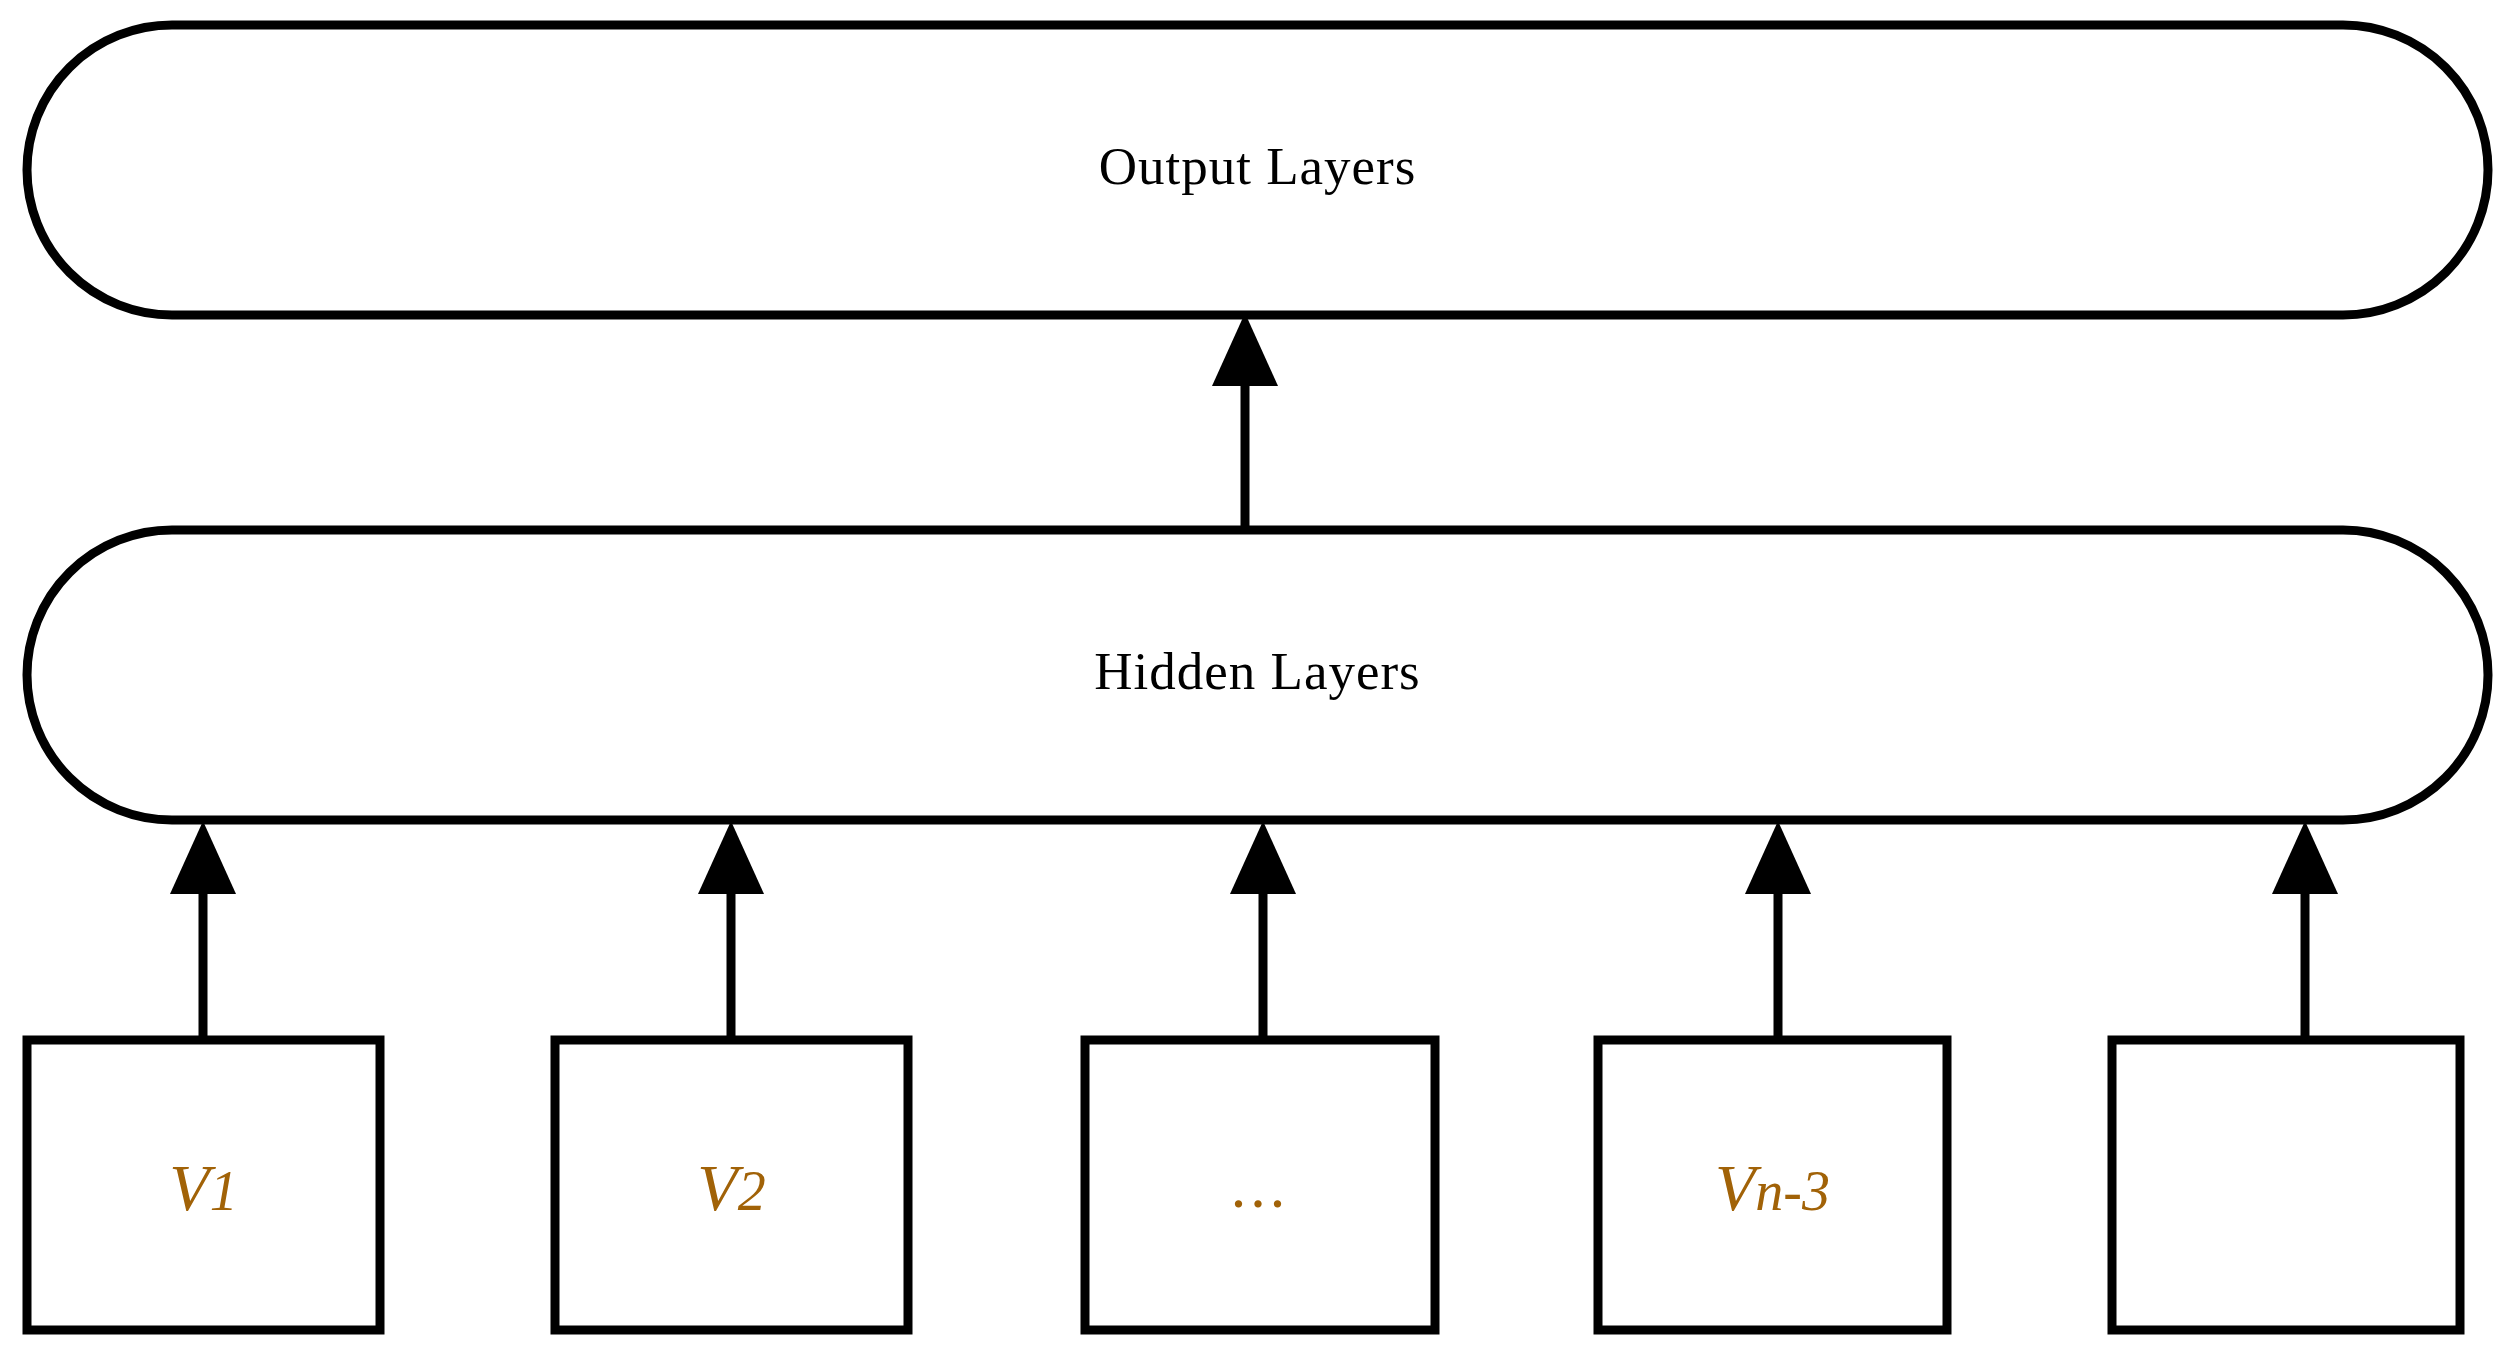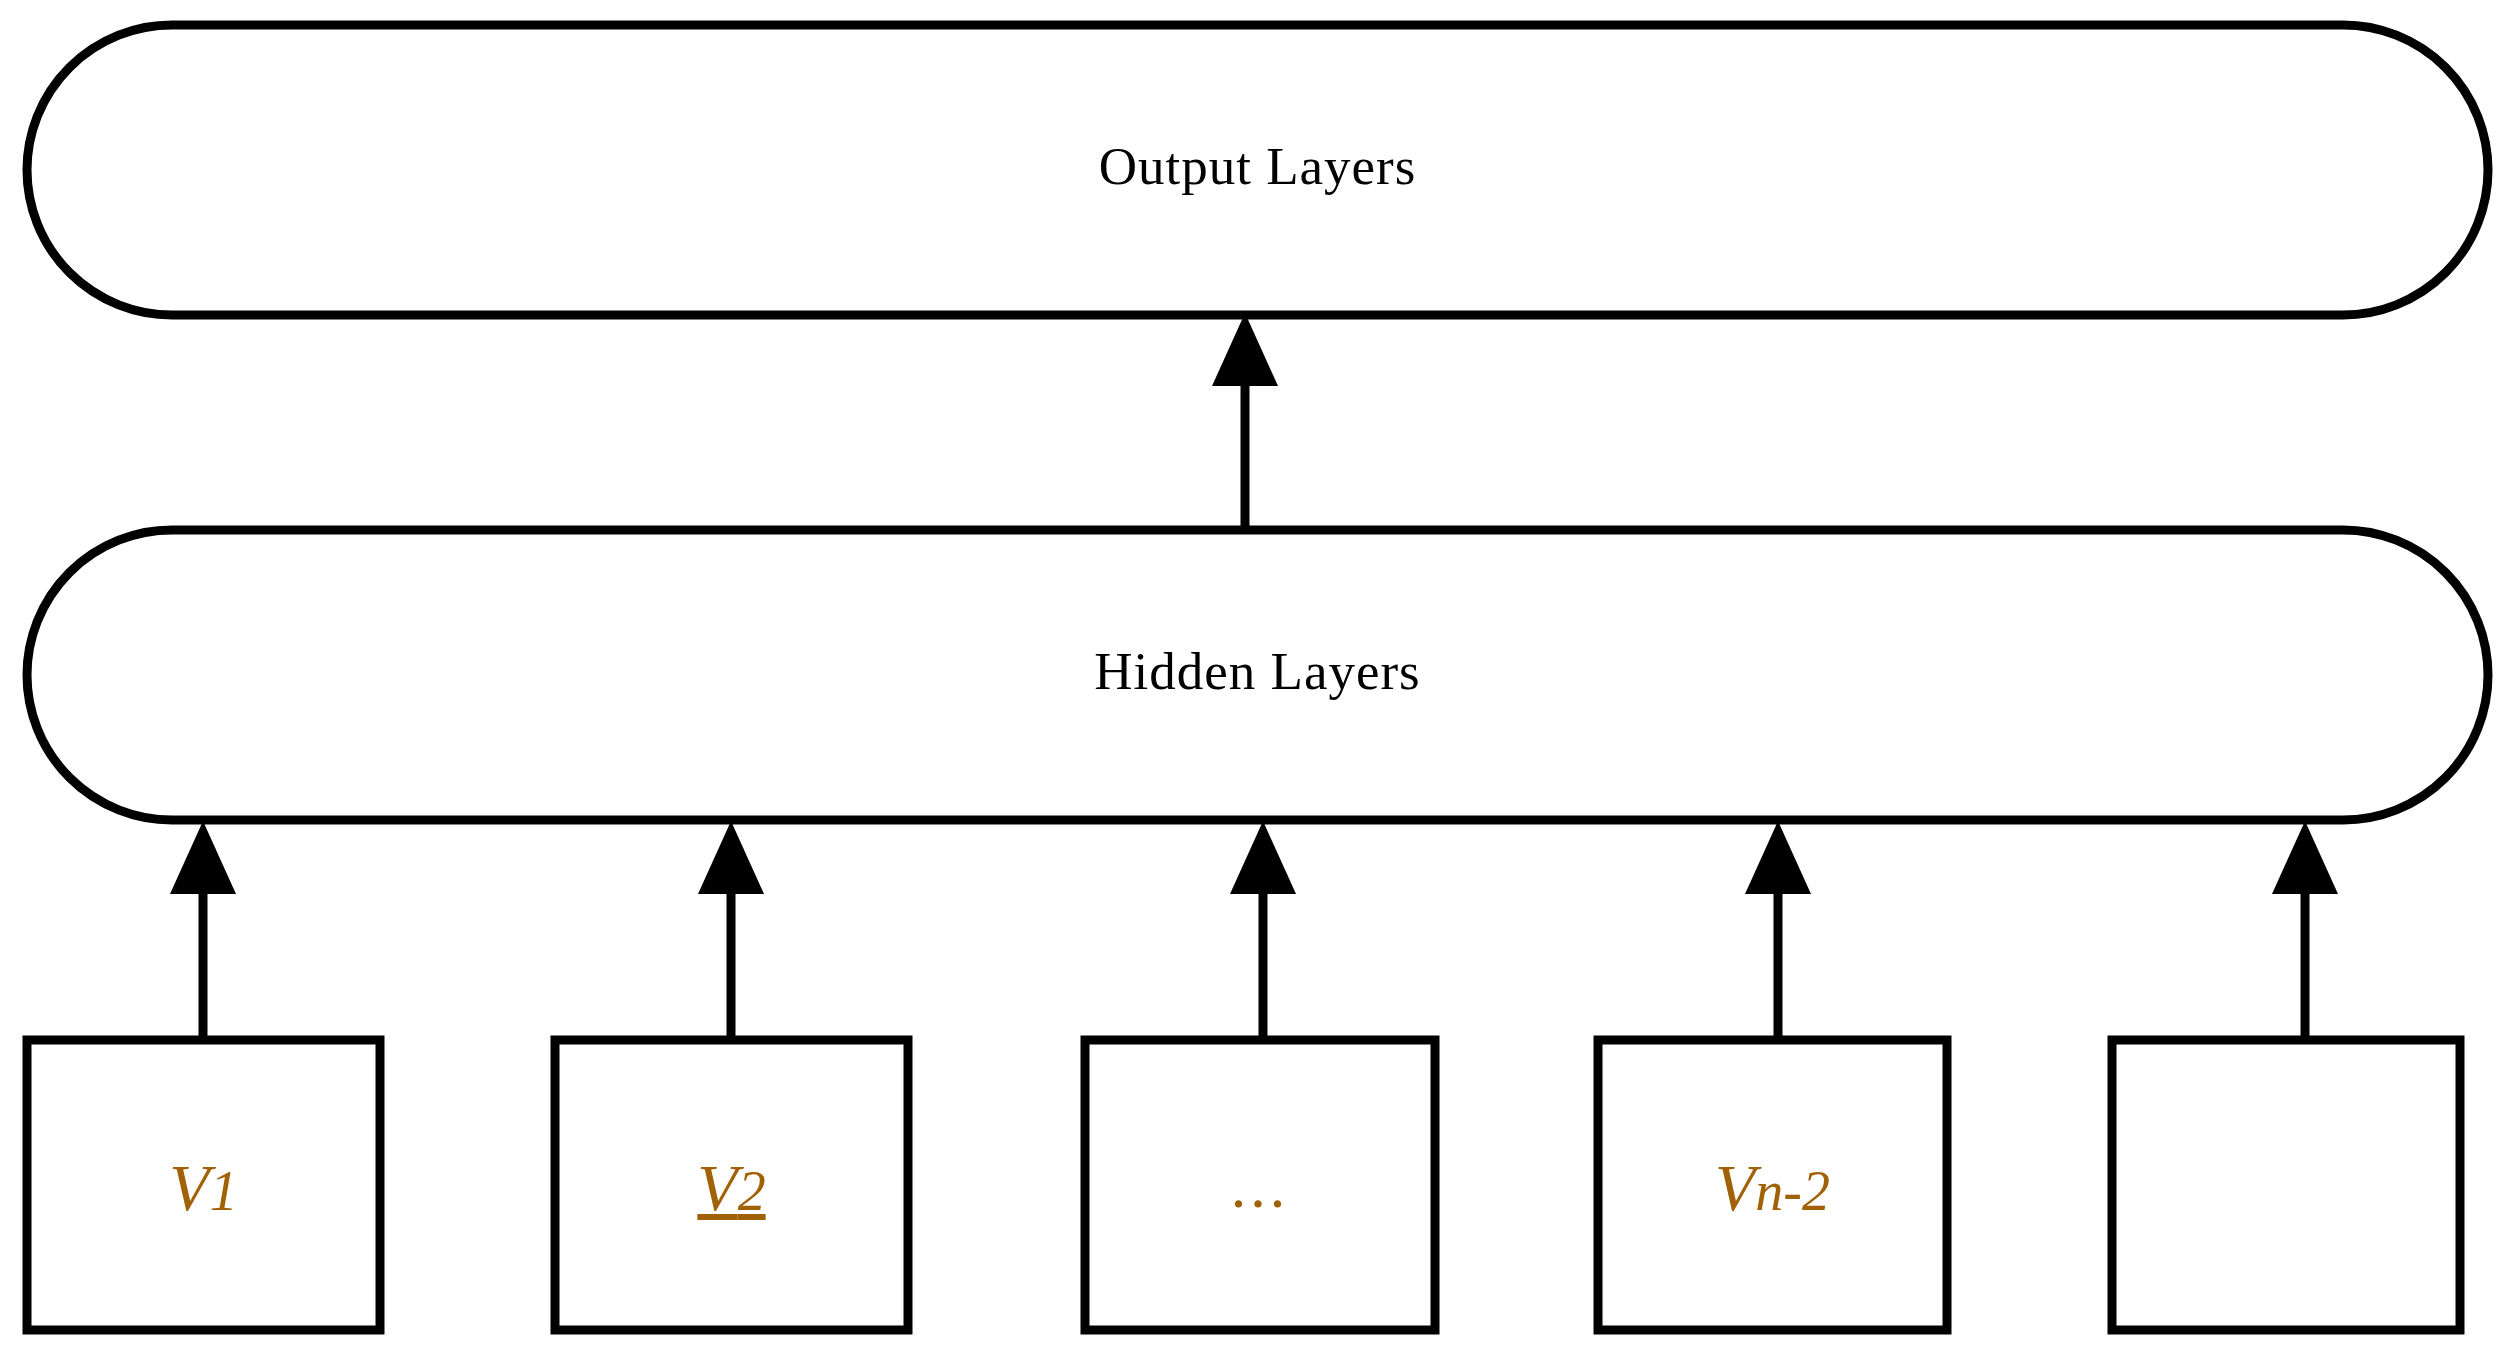--- a/index.html
+++ b/index.html
@@ -108,26 +108,26 @@
   </svg>
 
   <div id="output-label" class="layer-label">Output Layers</div>
 
   <div id="hidden-label" class="layer-label">Hidden Layers</div>
 
   <div class="input-label" style="left:27px; width:353px;">
     <span>V</span><span class="sub">1</span>
   </div>
 
-  <div class="input-label" style="left:555px; width:353px;text-decoration:underline;">
+  <div class="input-label" style="left:555px; width:353px;">
     <span>V</span><span class="sub">2</span>
   </div>
 
   <div class="input-label dots" style="left:1085px; width:350px;">
     <span>...</span>
   </div>
 
   <div class="input-label" style="left:1598px; width:349px;">
-    <span>V</span><span class="sub">n-2</span>
+    <span>V</span><span class="sub">n-3</span>
   </div>
 
 
 </div>
 
 </body></html>

